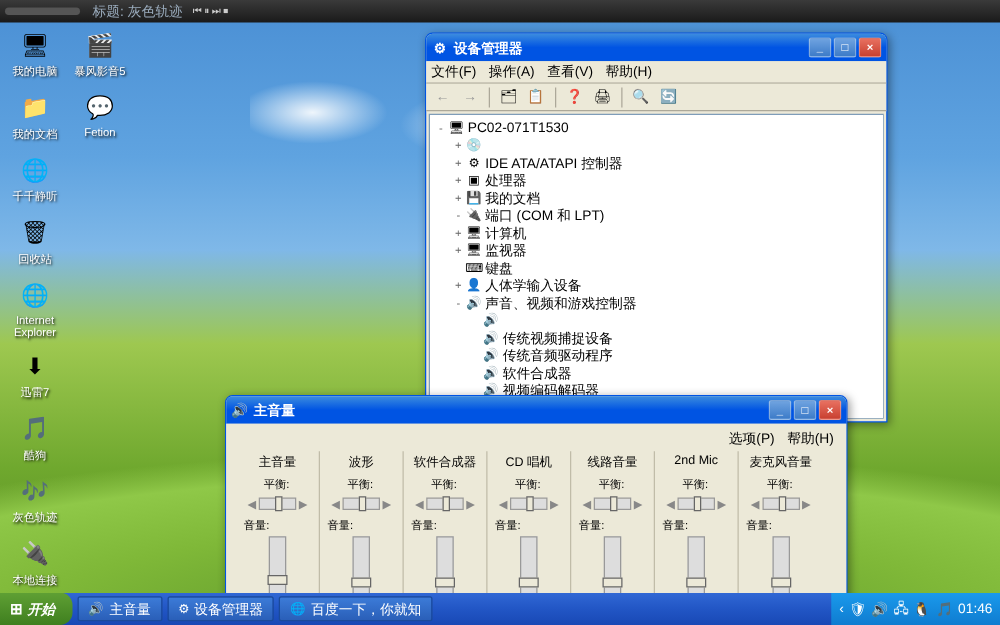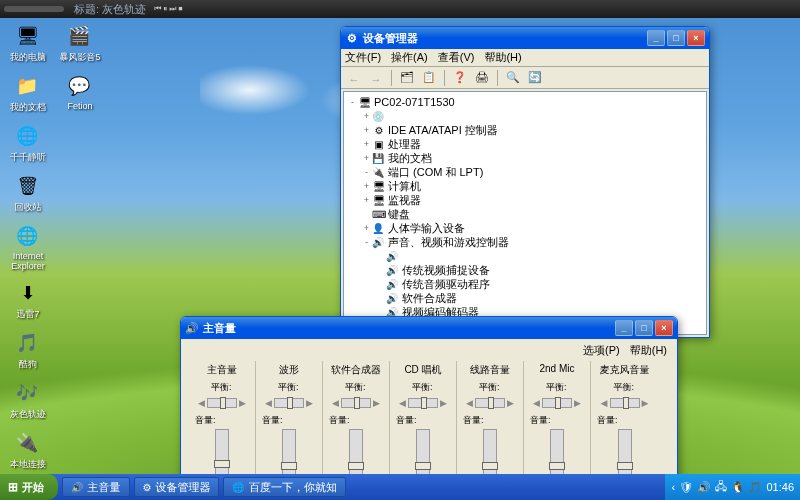--- a/index.html
+++ b/index.html
@@ -47,21 +47,21 @@
 .bal-lbl{font-size:9px;width:22px;}
 .spk{font-size:9px;color:#888;}
 .bal-slider{width:30px;height:10px;background:linear-gradient(to right,#ddd,#ddd);border:1px solid #999;position:relative;}
 .bal-thumb{position:absolute;top:-2px;left:12px;width:6px;height:12px;background:#ece9d8;border:1px solid #666;}
 .vol-lbl{font-size:9px;margin-top:6px;align-self:flex-start;margin-left:6px;}
 .vol-slider{width:14px;height:56px;background:#ddd;border:1px solid #999;position:relative;margin-top:2px;}
 .vol-thumb{position:absolute;left:-2px;width:16px;height:8px;background:#ece9d8;border:1px solid #666;}
 .mute-row{display:flex;align-items:center;gap:2px;margin-top:6px;font-size:9px;}
 .mute-row input{width:11px;height:11px;}
 .taskbar{position:absolute;bottom:0;left:0;right:0;height:26px;background:linear-gradient(to bottom,#3168d5 0%,#2256c5 50%,#1848b5 100%);display:flex;align-items:center;}
-.start{height:26px;padding:0 14px 0 8px;background:linear-gradient(to bottom,#5fa034 0%,#3f7f1f 100%);border-radius:0 10px 10px 0;color:#fff;font-weight:bold;display:flex;align-items:center;cursor:pointer;font-size:12px;}
+.start{height:26px;padding:0 14px 0 8px;background:linear-gradient(to bottom,#5fa034 0%,#3f7f1f 100%);border-radius:0 10px 10px 0;color:#fff;font-weight:bold;font-style:italic;display:flex;align-items:center;cursor:pointer;font-size:12px;}
 .start::before{content:"⊞";margin-right:4px;font-style:normal;}
 .taskbtn{height:20px;margin-left:4px;padding:0 8px;background:linear-gradient(to bottom,#3c7bd8,#2a5fb8);border:1px solid #1a4a9a;border-radius:2px;color:#fff;display:flex;align-items:center;gap:4px;cursor:pointer;font-size:10px;}
 .taskbtn .tico2{font-size:10px;}
 .tray{margin-left:auto;height:26px;background:linear-gradient(to bottom,#1a9aec,#0f7cd0);padding:0 6px;display:flex;align-items:center;gap:4px;color:#fff;font-size:10px;}
 .tray .trayico{font-size:11px;cursor:pointer;}
 </style>
 </head>
 <body>
 
 <div class="hill"></div>

